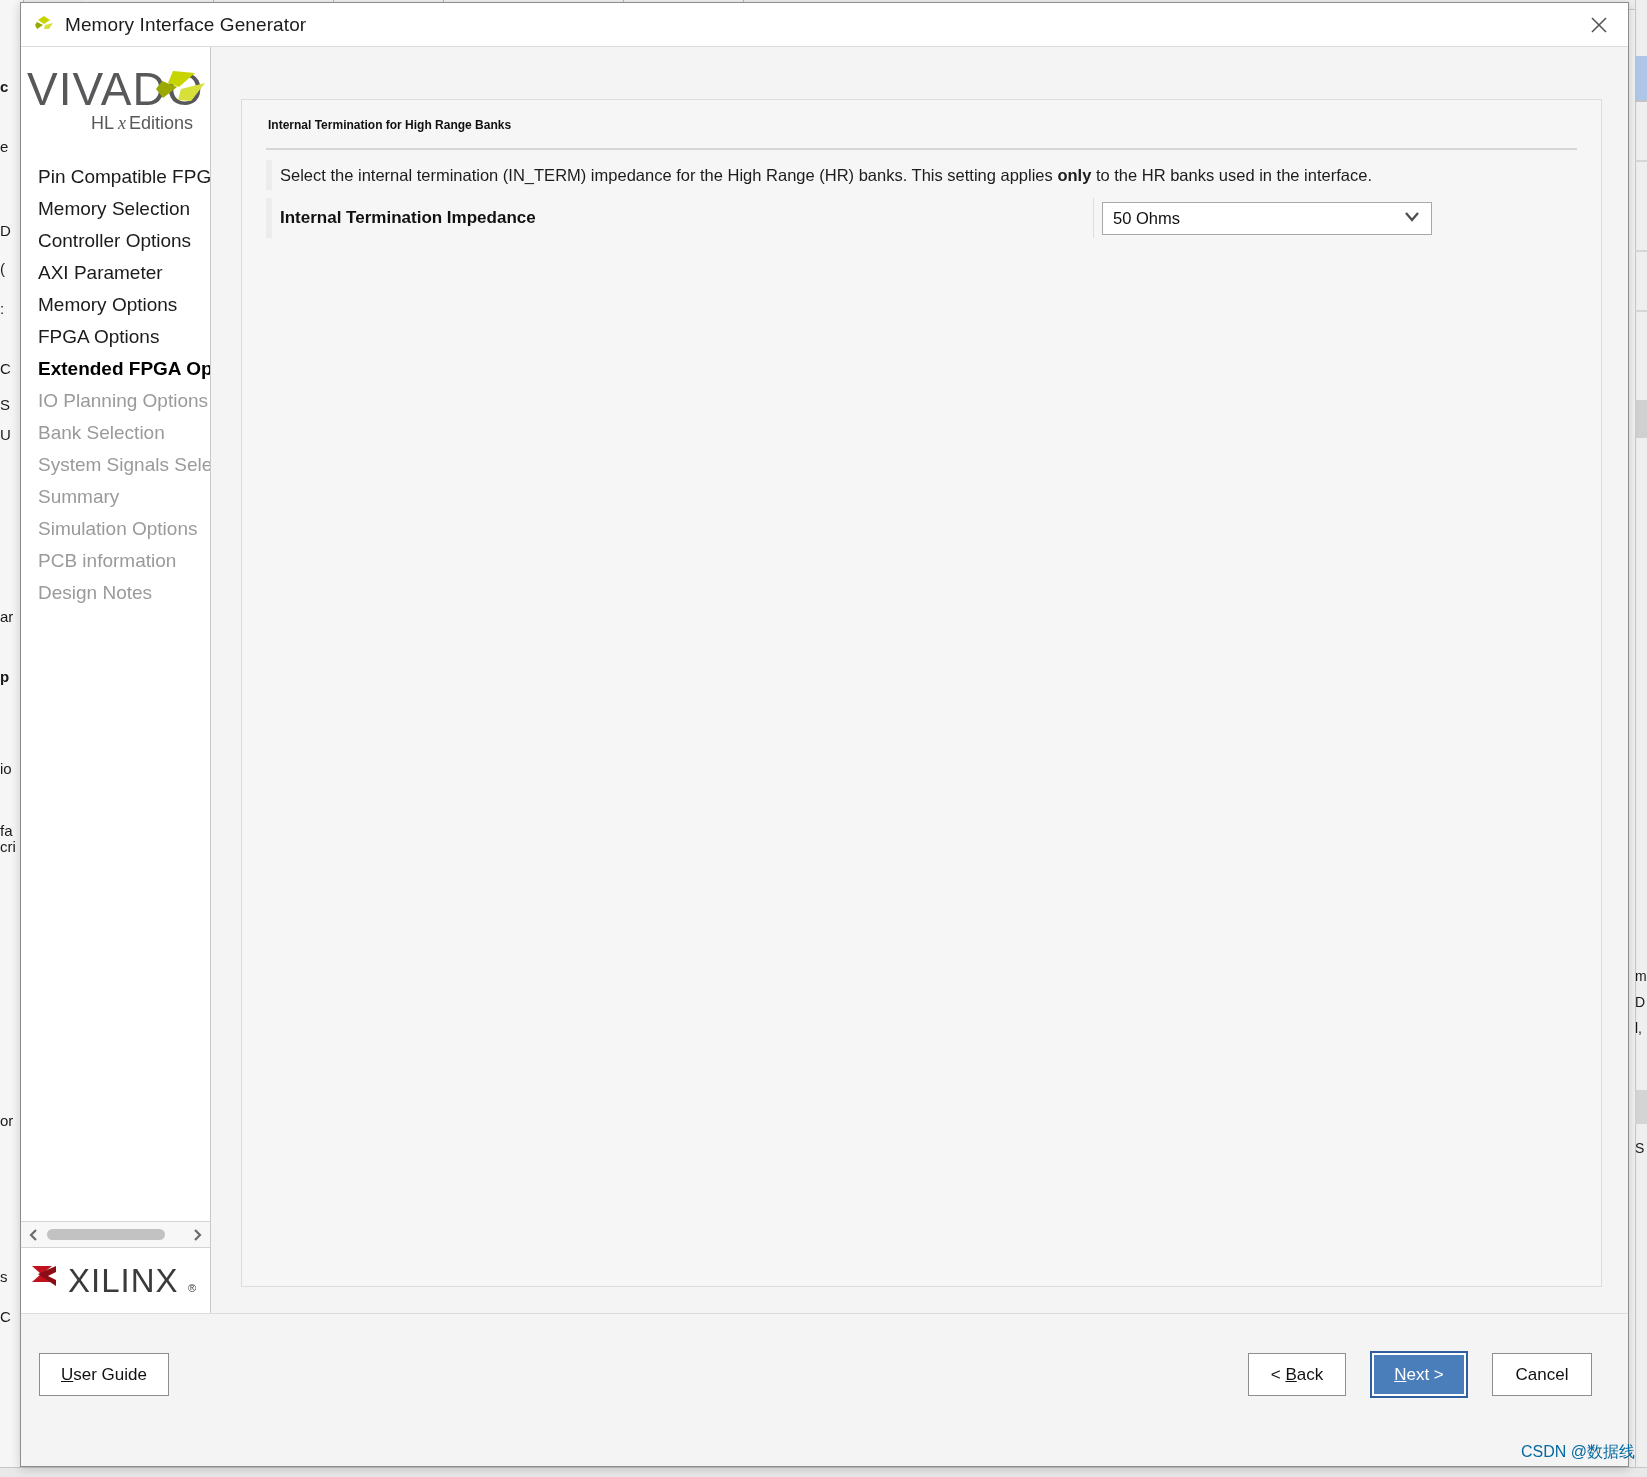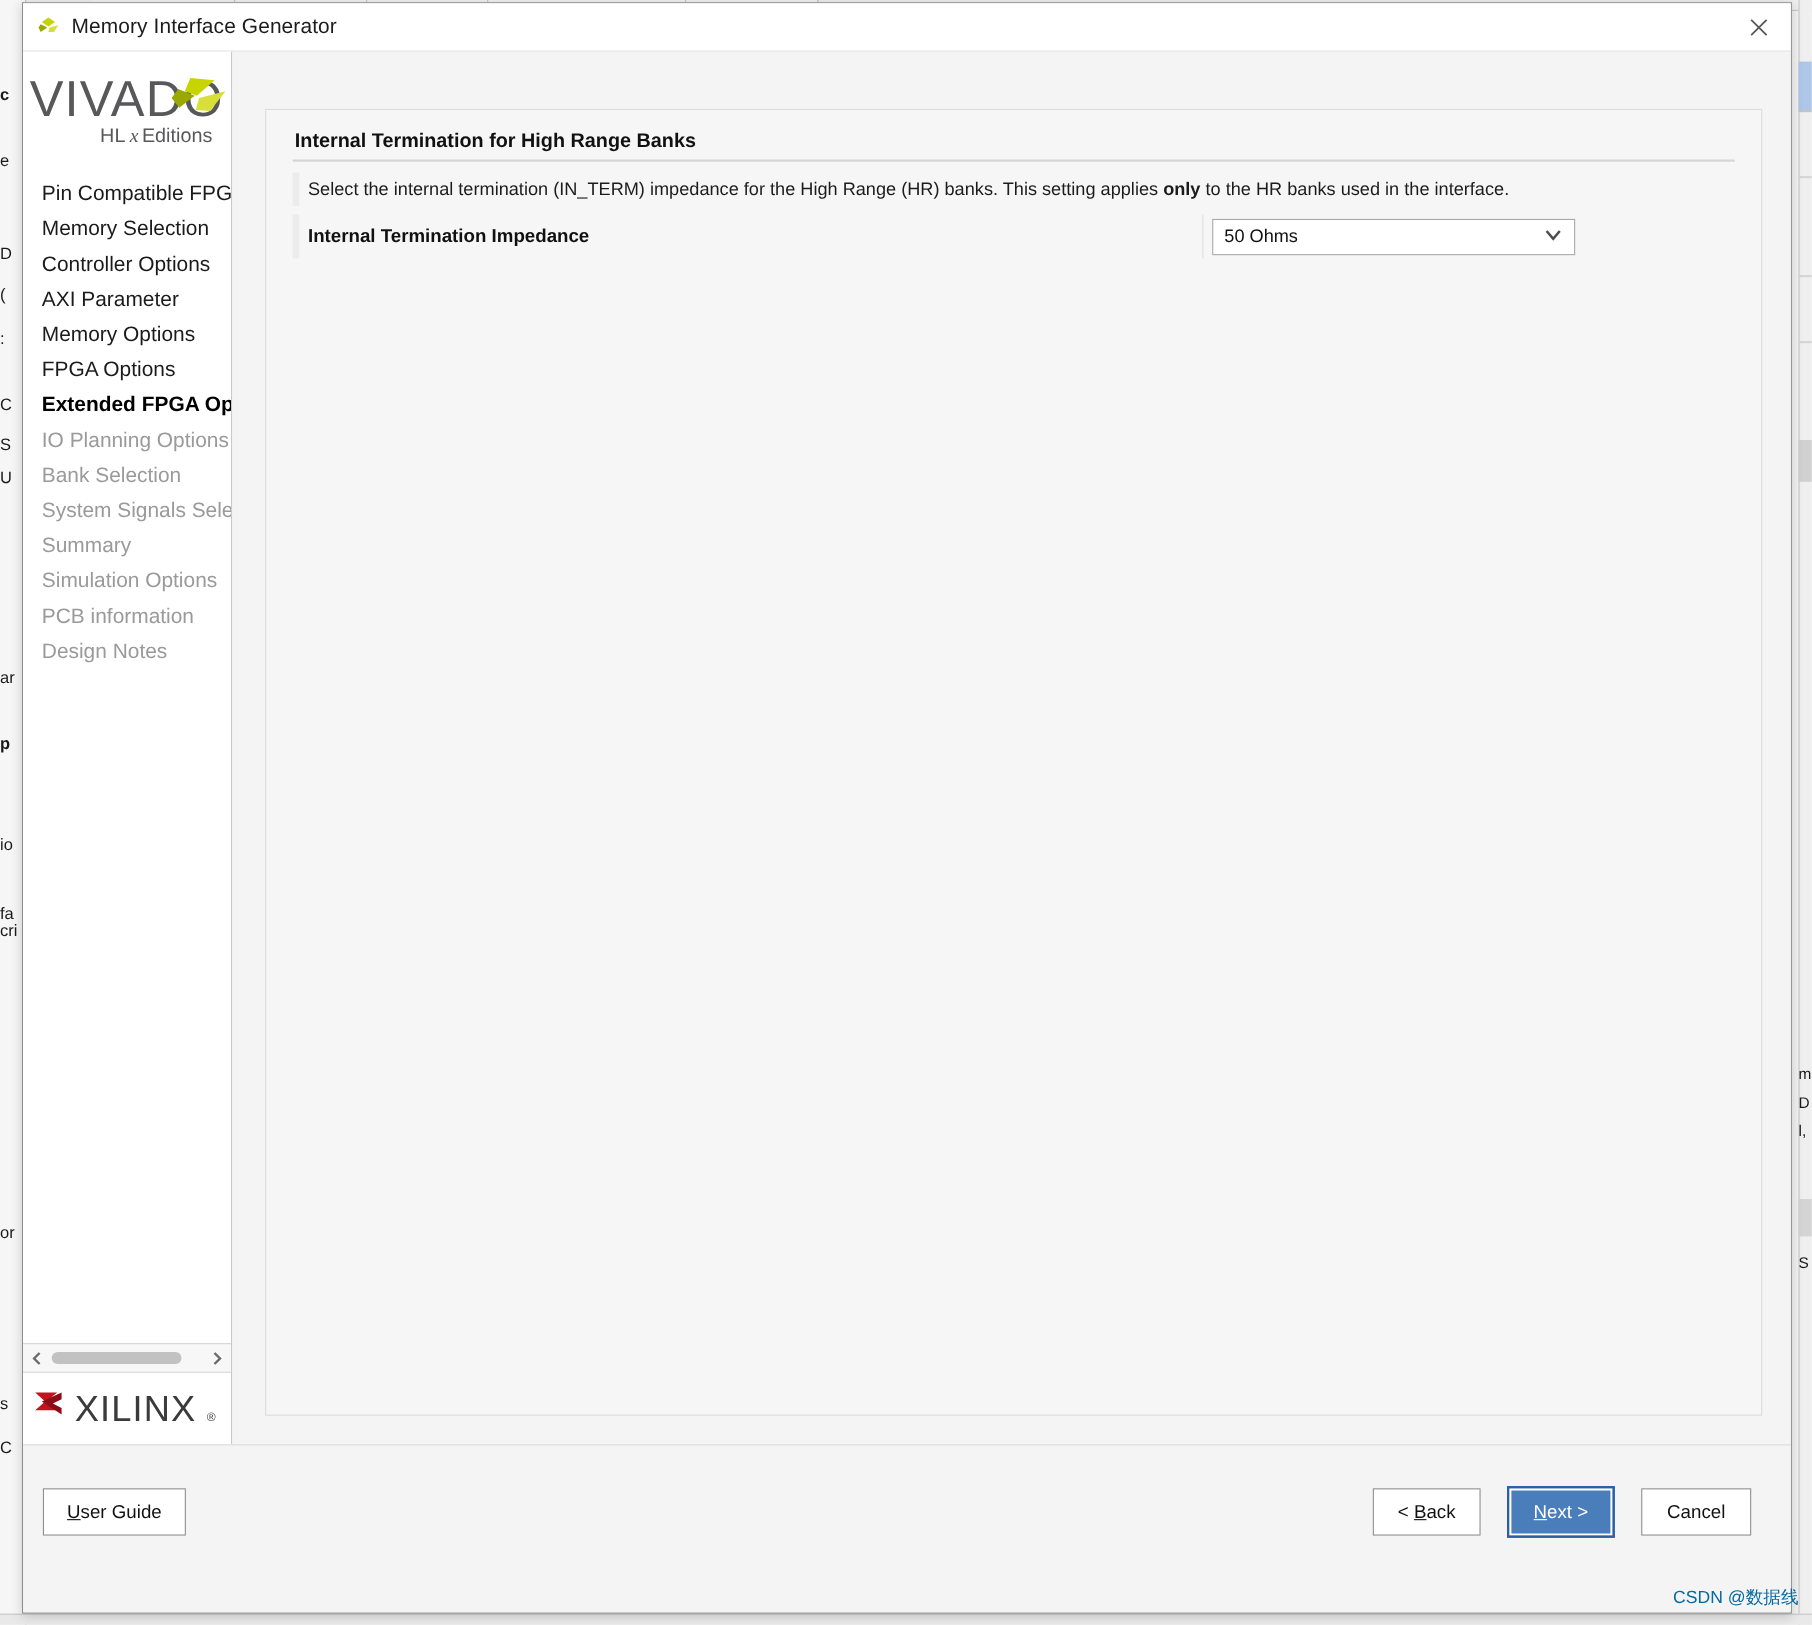--- a/index.html
+++ b/index.html
@@ -140,22 +140,22 @@
     padding: 52px 26px 26px 30px;
   }
   #panel {
     width: 100%; height: 100%;
     background: #f6f6f6;
     border: 1px solid #dcdcdc;
     position: relative;
     padding: 18px 24px;
   }
   .section-title {
-    font-size: 18px; font-weight: bold; color: #111;
-    padding-left: 2px; margin-bottom: 6px;
+    font-size: 12px; font-weight: bold; color: #111;
+    padding-left: 2px; margin-bottom: 16px;
   }
   .section-rule {
     height: 2px; background: #d6d6d6; margin-bottom: 10px;
   }
   .desc-row {
     display: flex; align-items: center;
     border-left: 6px solid #ececec;
     padding-left: 8px; height: 30px;
   }
   .desc-text {

